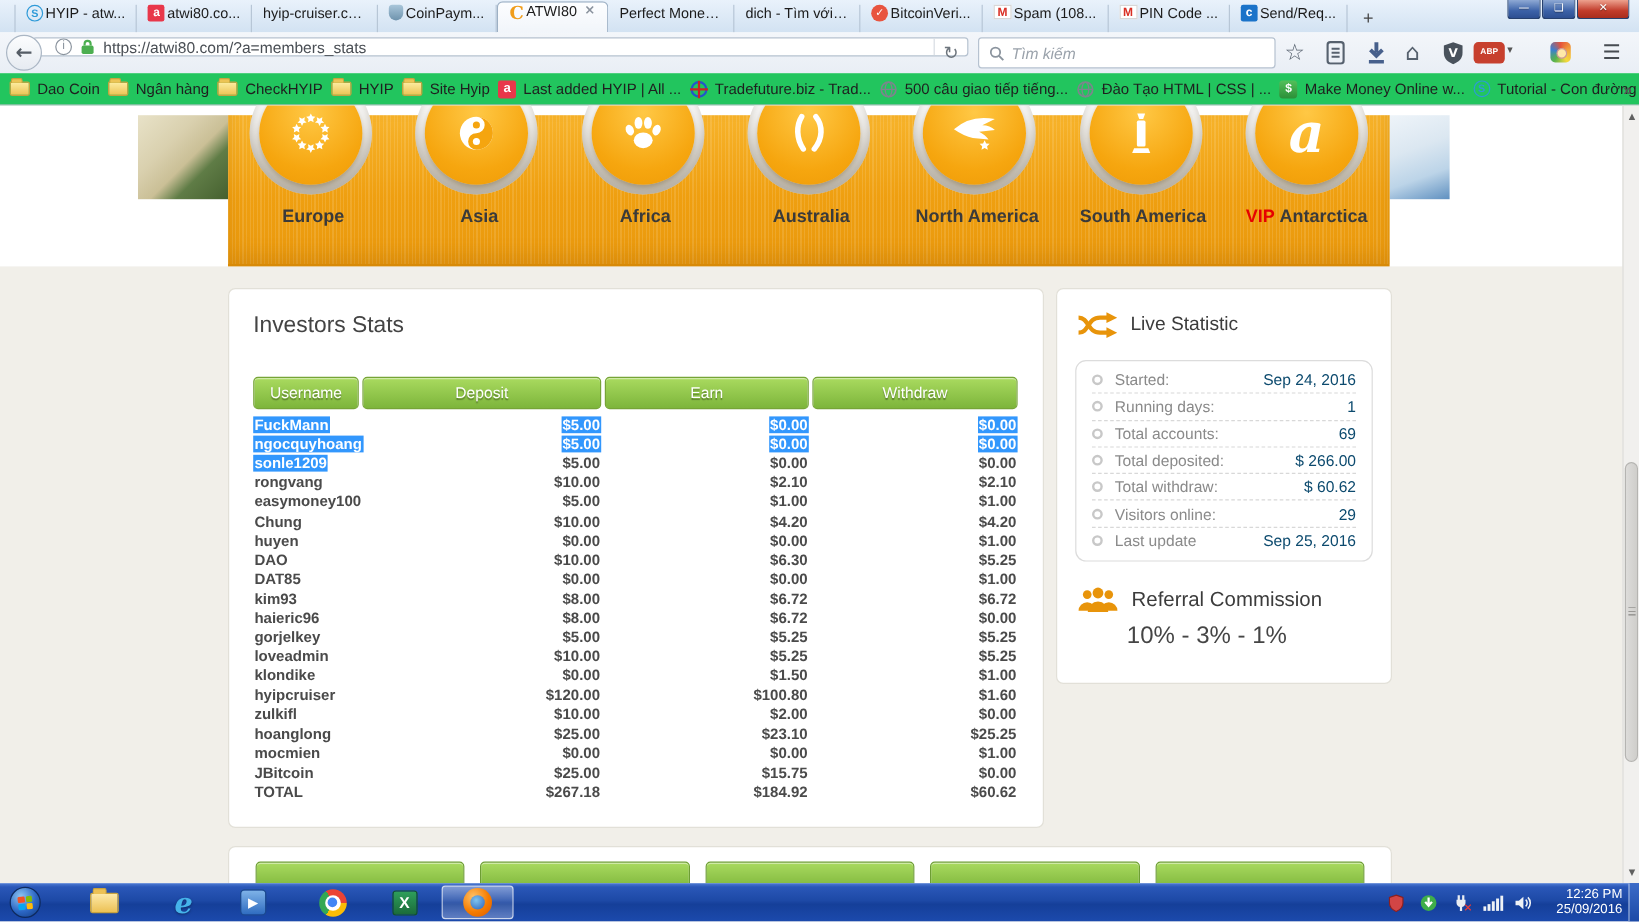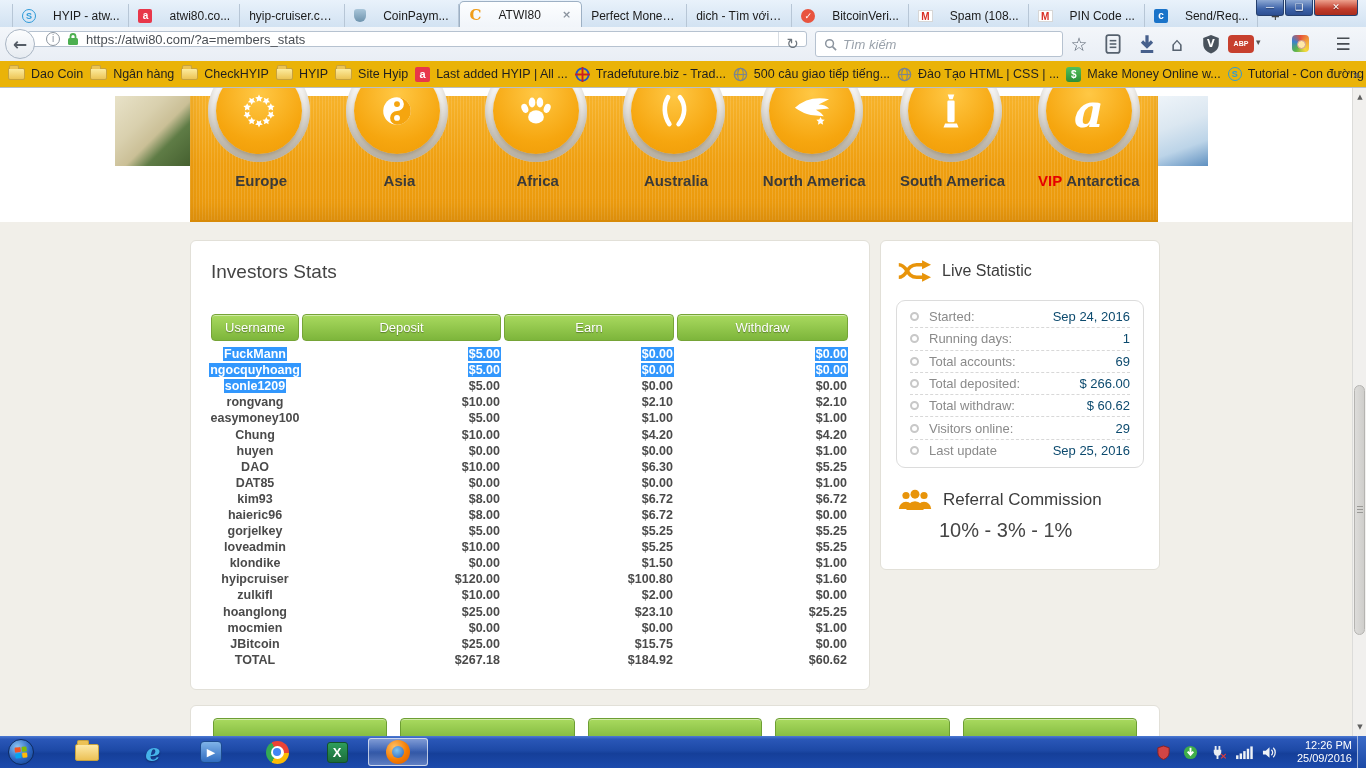--- a/index.html
+++ b/index.html
@@ -2,21 +2,21 @@
 <html><head>
 <meta charset="utf-8">
 <style>
 *{margin:0;padding:0;box-sizing:border-box}
 html,body{width:1366px;height:768px;overflow:hidden}
 body{font-family:"Liberation Sans",sans-serif;background:#fff;position:relative}
 .glyph{font-family:"DejaVu Sans",sans-serif}
 
 
 .tabbar{position:absolute;top:0;left:0;right:0;height:27px;background:linear-gradient(#e9f2fb,#d2e2f2);display:flex;align-items:flex-end;padding-left:12px}
-.tab{height:23px;display:flex;align-items:center;gap:17px;padding:0 9px;font-size:12px;color:#1b1b1b;border-right:1px solid #b7c6d6;white-space:nowrap}
+.tab{height:23px;display:flex;gap:2px;padding:0 9px;font-size:12px;color:#1b1b1b;border-right:1px solid #b7c6d6;white-space:nowrap}
 .tab:first-child{border-left:1px solid #b7c6d6}
 .tab .tlabel{max-width:86px;overflow:hidden;text-overflow:ellipsis}
 .tab.active{background:linear-gradient(#fdfeff,#f1f5fa);border:1px solid #9db0c4;border-bottom:none;border-radius:5px 5px 0 0;height:26px;padding:0 10px}
 .tclose{color:#8a939e;font-size:11px;font-weight:bold;margin-left:4px}
 .newtab{width:26px;height:22px;text-align:center;font-size:15px;color:#444;line-height:22px;margin-left:4px}
 .favicon{display:inline-block;flex:0 0 auto}
 .fav-s,.fav-tutorial{width:14px;height:14px;border:1px solid #2e9ad8;border-radius:50%;color:#2e9ad8;font-size:9px;line-height:12px;text-align:center;font-weight:bold}
 .fav-s::before,.fav-tutorial::before{content:"S"}
 .fav-a{width:14px;height:14px;background:#e8374a;border-radius:2px;color:#fff;font-size:10px;line-height:14px;text-align:center;font-weight:bold}
 .fav-a::before{content:"a"}
@@ -51,21 +51,21 @@
 .navicon{position:absolute;top:7px;width:22px;height:20px;text-align:center;color:#56616e;font-size:17px;line-height:20px}
 .ic-star::before{content:"☆";font-size:19px}
 .ic-home::before{content:"⌂";font-size:19px}
 .ic-burger::before{content:"☰";font-size:17px;color:#474c52}
 .abp{position:absolute;top:8px;left:1228px;width:26px;height:18px;background:#c7402e;border-radius:4px;color:#fff;font-size:7px;font-weight:bold;text-align:center;line-height:18px}
 .abp-caret{position:absolute;top:10px;left:1256px;color:#555;font-size:9px}
 .abp-caret::before{content:"▾"}
 .ic-colorful{position:absolute;top:8px;left:1292px;width:17px;height:17px;border-radius:4px;background:conic-gradient(#e5533b,#f2a33c,#f5d93c,#59b34c,#3c7fd0,#e5533b)}
 .ic-colorful::after{content:"";position:absolute;left:5px;top:5px;width:7px;height:7px;border-radius:50%;background:#ffe9a8;border:1px solid #c99}
 
-.bookmarksbar{position:absolute;top:61px;left:0;right:0;height:27px;background:#eab308;border-bottom:1px solid #b6bec7;display:flex;align-items:center;gap:7px;padding-left:8px;font-size:12.5px;color:#1f1f1f}
+.bookmarksbar{position:absolute;top:61px;left:0;right:0;height:27px;background:#22c55e;border-bottom:1px solid #b6bec7;display:flex;align-items:center;gap:7px;padding-left:8px;font-size:12.5px;color:#1f1f1f}
 .bmitem{display:flex;align-items:center;gap:6px;white-space:nowrap}
 .folder{width:17px;height:12px;position:relative;background:linear-gradient(#fceb9e,#ecc455);border:1px solid #c7a23e;border-radius:1px 2px 2px 2px;flex:0 0 auto}
 .folder::before{content:"";position:absolute;top:-4px;left:0px;width:8px;height:3px;background:#ecc455;border:1px solid #c7a23e;border-bottom:none;border-radius:2px 2px 0 0}
 .bm-a{width:15px;height:15px;background:#e8374a;border-radius:2px;color:#fff;font-size:11px;line-height:15px;text-align:center;font-weight:bold}
 .bm-a::before{content:"a"}
 .bm-green{width:15px;height:15px;background:linear-gradient(#53c05a,#2c8f38);border-radius:3px;color:#fff;font-size:10px;line-height:15px;text-align:center;font-weight:bold}
 .bm-green::before{content:"$"}
 .bm-overflow{position:absolute;right:6px;color:#555;font-size:13px;font-weight:bold}
 
 
@@ -85,21 +85,21 @@
 .clabel .vip{color:#e60000;margin-right:4px}
 
 .card{position:absolute;background:#fff;border:1px solid #e2e0d8;border-radius:6px}
 .main-card{left:190px;top:152px;width:680px;height:450px}
 .main-title{padding:20px 0 0 20px;font-size:19px;color:#444}
 .thead{display:flex;gap:3px;margin:31px 20px 0 20px}
 .pill{height:27px;display:flex;align-items:center;justify-content:center;color:#fff;font-weight:normal;font-size:13px;text-shadow:0 1px 1px rgba(0,0,0,.35);border-radius:4px;border:1px solid #76a437;background:linear-gradient(#a9da5f,#7db53b);box-shadow:inset 0 1px 0 rgba(255,255,255,.45)}
 .pill.p-u{width:88px}.pill.p-d{width:199px}.pill.p-e{width:170px}.pill.p-w{width:171px}
 .tbody{margin:5px 20px 0 20px}
 .trow{display:flex;gap:3px;height:16.1px;align-items:center;font-size:12.5px;font-weight:bold;color:#4a4a4a}
-.cU{width:88px;display:flex;justify-content:center}
+.cU{width:88px;display:flex;justify-content:flex-start}
 .cD{width:199px;display:flex;justify-content:flex-end}
 .cE{width:170px;display:flex;justify-content:flex-end}
 .cW{width:171px;display:flex;justify-content:flex-end}
 .cell-text{padding:0 1px;line-height:14px}
 .cell-text.hl{background:#3297fd;color:#fff}
 
 .side-card{left:880px;top:152px;width:280px;height:330px}
 .side-head{display:flex;align-items:center;gap:11px;padding:17px 16px 8px 16px}
 .side-title{font-size:16px;color:#3c3c3c}
 .statbox{margin:8px 15px 0 15px;border:1px solid #dcdcdc;border-radius:9px;padding:5px 13px}

